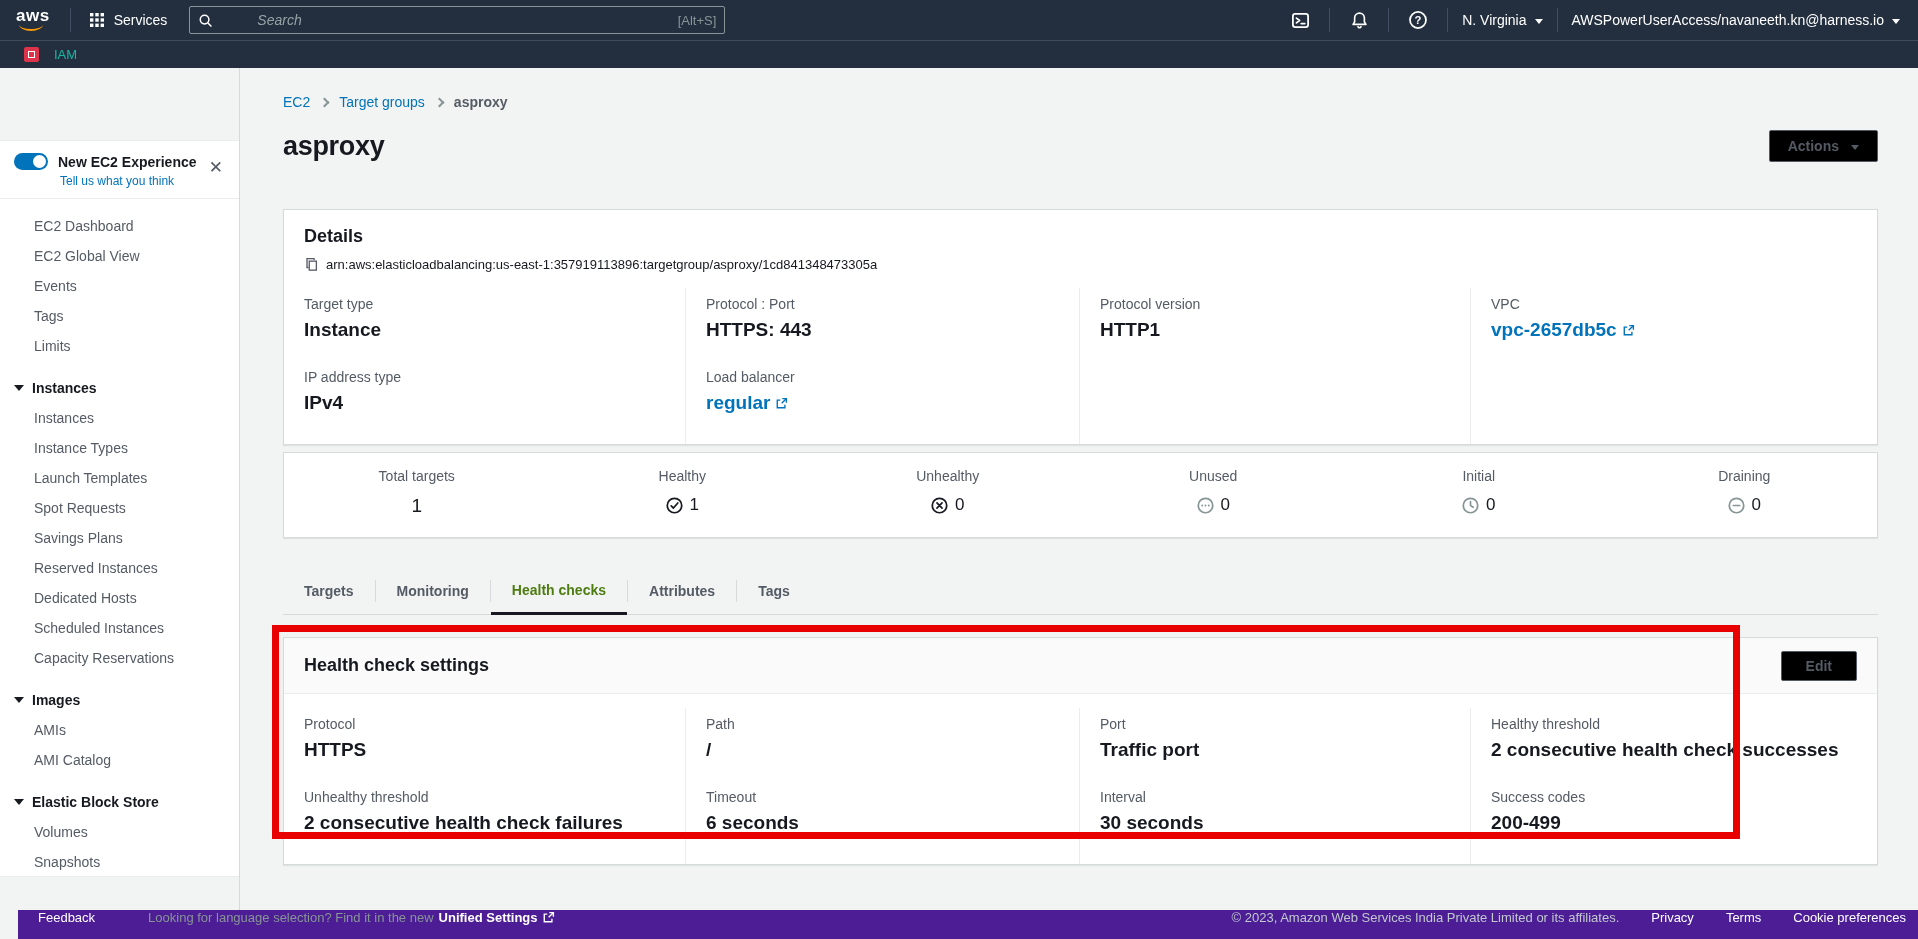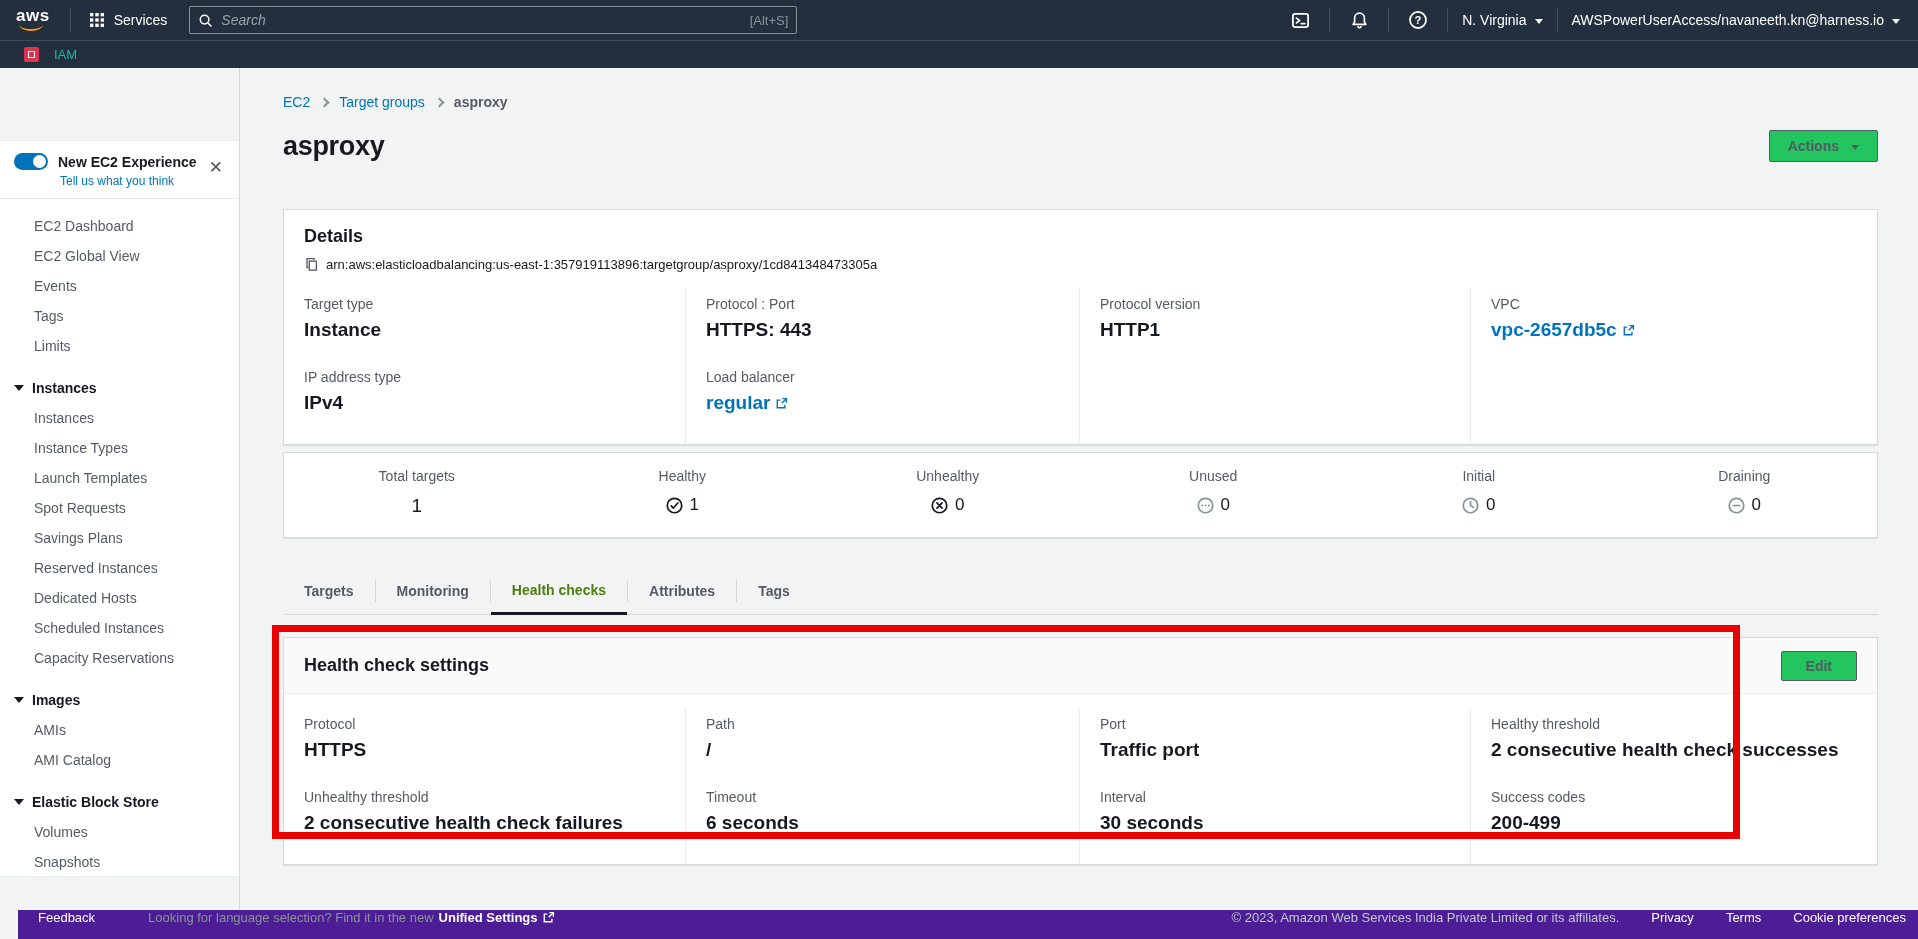--- a/index.html
+++ b/index.html
@@ -7,21 +7,21 @@
   body { font-family:"Liberation Sans","DejaVu Sans",sans-serif; background:#f2f3f3; overflow:hidden; }
   .screen { position:relative; width:1918px; height:939px; overflow:hidden; }
 
   
   .topnav { position:absolute; top:0; left:0; width:100%; height:40px; background:#232f3e; display:flex; align-items:center; z-index:20; }
   .aws-logo { margin-left:16px; color:#fff; font-weight:700; font-size:17px; letter-spacing:0.5px; line-height:14px; }
   .aws-logo .smile { display:block; width:24px; height:8px; border-bottom:2px solid #ff9900; border-radius:0 0 55% 55%/0 0 90% 90%; margin:0 0 0 3px; }
   .nav-divider { width:1px; height:24px; background:#414f62; }
   .logo-div { margin:0 18px 0 20px; }
   .services-btn { display:flex; align-items:center; gap:9px; color:#fff; font-size:14px; background:none; border:none; cursor:pointer; }
-  .search-wrap { position:relative; margin-left:22px; width:608px; height:28px; border:1px solid #879596; border-radius:2px; display:flex; align-items:center; padding:0 8px; }
+  .search-wrap { position:relative; margin-left:22px; width:536px; height:28px; border:1px solid #879596; border-radius:2px; display:flex; align-items:center; padding:0 8px;gap:36px; }
   .search-wrap input { flex:1; background:transparent; border:none; outline:none; color:#eaeded; font-size:14px; margin-left:8px; font-family:inherit; }
   .search-wrap input::placeholder { color:#95a5a6; font-style:italic; }
   .search-kbd { color:#879596; font-size:13px; }
   .nav-right { margin-left:auto; display:flex; align-items:center; gap:14px; padding-right:18px; }
   .nav-icon { width:30px; height:30px; display:flex; align-items:center; justify-content:center; color:#fff; cursor:pointer; }
   .nav-menu { display:flex; align-items:center; gap:8px; background:none; border:none; color:#fff; font-size:14px; cursor:pointer; font-family:inherit; }
   .caret { width:0; height:0; border-left:4px solid transparent; border-right:4px solid transparent; border-top:5px solid #fff; margin-top:2px; }
 
   
   .favbar { position:absolute; top:40px; left:0; width:100%; height:28px; background:#232f3e; border-top:1px solid #3e4b5b; display:flex; align-items:center; padding-left:24px; z-index:20; }
@@ -48,21 +48,21 @@
   .main { position:absolute; top:68px; left:241px; width:1677px; height:842px; overflow:hidden; }
   .content { padding:26px 40px 0 42px; }
 
   .breadcrumb { display:flex; align-items:center; gap:11px; font-size:14px; }
   .crumb-link { color:#0073bb; text-decoration:none; cursor:pointer; }
   .crumb-sep { width:7px; height:7px; border-top:2px solid #879596; border-right:2px solid #879596; transform:rotate(45deg); margin-top:1px; }
   .crumb-cur { color:#545b64; font-weight:700; }
 
   .title-row { margin-top:14px; display:flex; justify-content:space-between; align-items:center; height:44px; }
   .page-title { font-size:27px; font-weight:700; letter-spacing:-0.3px; color:#16191f; }
-  .btn { background:#22c55e; border:1px solid #545b64; border-radius:2px; color:#545b64; font-weight:700; font-size:14px; font-family:inherit; cursor:pointer; }
+  .btn { background:#000000; border:1px solid #545b64; border-radius:2px; color:#545b64; font-weight:700; font-size:14px; font-family:inherit; cursor:pointer; }
   .actions-btn { display:flex; align-items:center; gap:12px; padding:7px 18px; }
   .actions-btn .caret { border-top-color:#545b64; }
 
   .card { background:#fff; border:1px solid #d5dbdb; box-shadow:0 1px 1px rgba(0,28,36,.08); }
 
   
   .details-card { margin-top:41px; }
   .card-h2 { font-size:18px; font-weight:700; color:#16191f; }
   .details-head { padding:16px 20px 4px 20px; }
   .arn-row { display:flex; align-items:center; gap:7px; margin-top:10px; font-size:13px; color:#16191f; }

